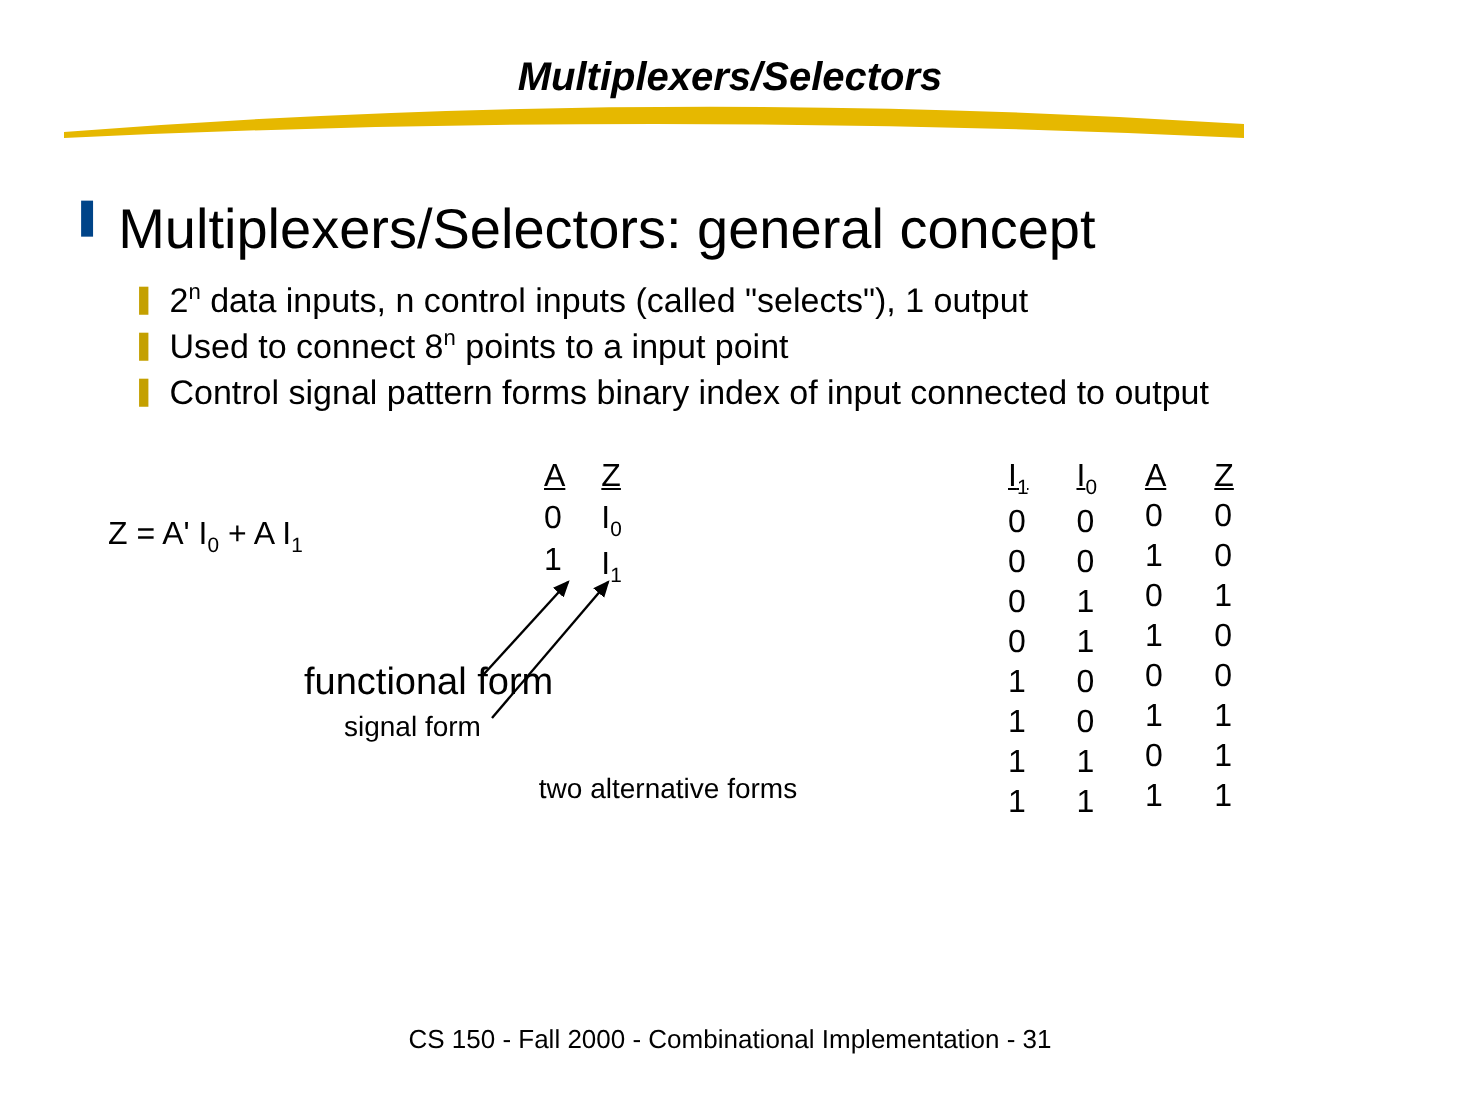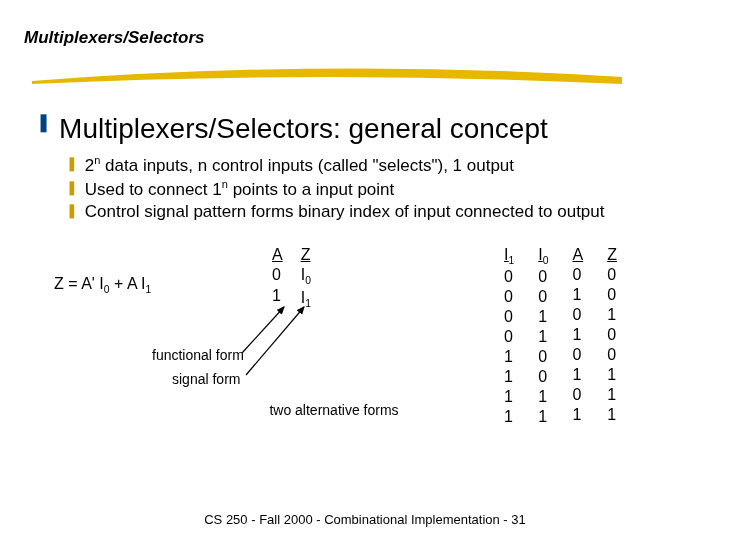--- a/index.html
+++ b/index.html
@@ -8,24 +8,25 @@
     height: 547px;
     background: #fff;
     font-family: "Comic Sans MS", "Comic Sans", cursive, sans-serif;
     color: #000;
     position: relative;
   }
   .slide {
     padding: 28px 24px 0 24px;
   }
   .title {
-    font-size: 17px;
+    font-size: 20px;
     font-weight: bold;
     font-style: italic;
-    margin-bottom: 18px;
+    margin-bottom: 0;
+    text-align: center;
   }
   .underline-shape {
     width: 590px;
     height: 18px;
     margin-left: 8px;
     margin-bottom: 24px;
   }
   .l1 {
     display: flex;
     align-items: flex-start;
@@ -96,21 +97,21 @@
     display: flex;
     gap: 24px;
   }
   .table4 .col { text-align: left; }
   .table4 .hdr { text-decoration: underline; }
 
   .label-func {
     position: absolute;
     left: 128px;
     top: 102px;
-    font-size: 14px;
+    font-size: 19px;
   }
   .label-logic {
     position: absolute;
     left: 148px;
     top: 126px;
     font-size: 14px;
   }
   .caption {
     position: absolute;
     left: 210px;
@@ -150,21 +151,21 @@
 
   <div class="l2">
     <span class="bullet">❚</span>
     <span class="text">
       <span>2</span><sup class="sm">n</sup><span> data inputs, n control inputs (called "selects"), 1 output</span>
     </span>
   </div>
   <div class="l2">
     <span class="bullet">❚</span>
     <span class="text">
-      <span>Used to connect 1</span><sup class="sm">n</sup><span> points to a input point</span>
+      <span>Used to connect 8</span><sup class="sm">n</sup><span> points to a input point</span>
     </span>
   </div>
   <div class="l2">
     <span class="bullet">❚</span>
     <span class="text">Control signal pattern forms binary index of input connected to output</span>
   </div>
 
   <div class="lower">
 
     <div class="funcform">
@@ -243,13 +244,13 @@
           <path d="M0,0 L7,3 L0,6 Z" fill="#000"></path>
         </marker>
       </defs>
       <line x1="218" y1="108" x2="260" y2="62" stroke="#000" stroke-width="1.2" marker-end="url(#ah)"></line>
       <line x1="222" y1="130" x2="280" y2="62" stroke="#000" stroke-width="1.2" marker-end="url(#ah)"></line>
     </svg>
 
   </div>
 </div>
 
-<div class="footer">CS 250 - Fall 2000 - Combinational Implementation - 31</div>
+<div class="footer">CS 150 - Fall 2000 - Combinational Implementation - 31</div>
 
 </body></html>

